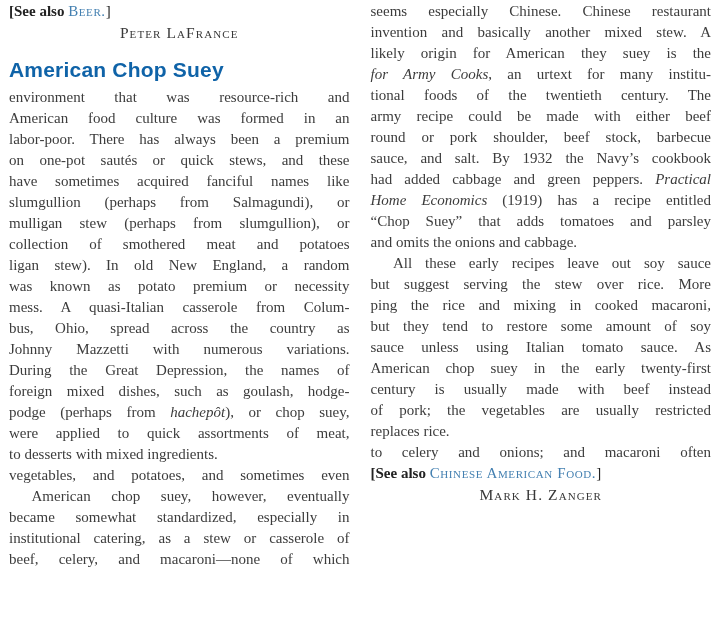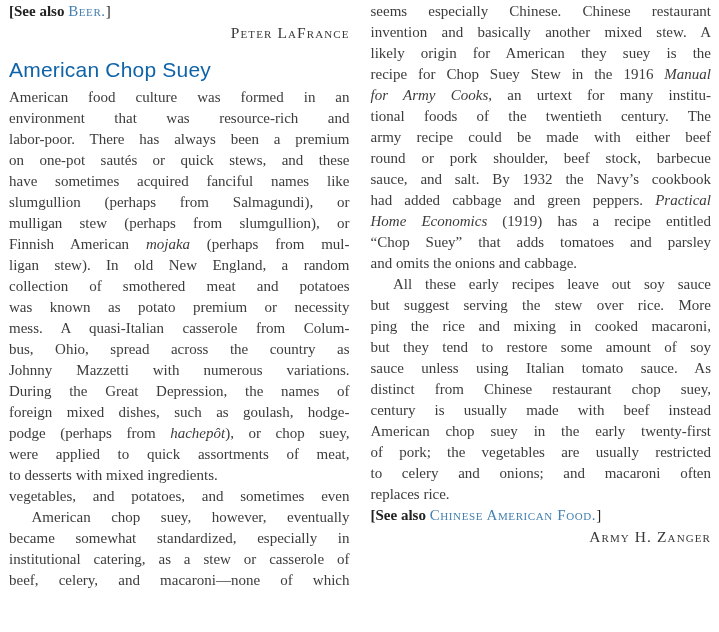--- a/index.html
+++ b/index.html
@@ -38,56 +38,55 @@
   .xref-line { font-size: 15px; line-height: 21px; }
   .xref-bold { font-weight: bold; color: var(--ink); }
   .xref-link {
     font-variant: small-caps;
     color: var(--link);
     letter-spacing: 0.6px;
   }
   .xref-close { color: var(--ink); }
   .byline {
     font-variant: small-caps;
-    text-align: right;
+    text-align: center;
     font-size: 15.5px;
     line-height: 21px;
     letter-spacing: 1.1px;
     color: #383838;
   }
   .heading {
     font-family: "Liberation Sans", sans-serif;
-    font-weight: normal;
+    font-weight: bold;
     color: var(--heading);
     font-size: 21px;
     line-height: 24px;
     letter-spacing: 0.2px;
     margin: 15px 0 5px 0;
   }
 </style>
 </head>
 <body>
 
 <div class="page">
 
   <div class="col">
     <div class="xref-line"><span class="xref-bold">[See also </span><span class="xref-link">Beer.</span><span class="xref-close">]</span></div>
     <div class="byline">Peter LaFrance</div>
     <h1 class="heading">American Chop Suey</h1>
     <div class="body-text">
+        <div class="line">environment that was resource-rich and</div>
         <div class="line">American food culture was formed in an</div>
-        <div class="line">environment that was resource-rich and</div>
         <div class="line">labor-poor. There has always been a premium</div>
         <div class="line">on one-pot sautés or quick stews, and these</div>
         <div class="line">have sometimes acquired fanciful names like</div>
         <div class="line">slumgullion (perhaps from Salmagundi), or</div>
         <div class="line">mulligan stew (perhaps from slumgullion), or</div>
-        <div class="line">Finnish American <i>mojaka</i> (perhaps from mul-</div>
+        <div class="line">collection of smothered meat and potatoes</div>
         <div class="line">ligan stew). In old New England, a random</div>
-        <div class="line">collection of smothered meat and potatoes</div>
         <div class="line">was known as potato premium or necessity</div>
         <div class="line">mess. A quasi-Italian casserole from Colum-</div>
         <div class="line">bus, Ohio, spread across the country as</div>
         <div class="line">Johnny Mazzetti with numerous variations.</div>
         <div class="line">During the Great Depression, the names of</div>
         <div class="line">foreign mixed dishes, such as goulash, hodge-</div>
         <div class="line">podge (perhaps from <i>hachepôt</i>), or chop suey,</div>
         <div class="line">were applied to quick assortments of meat,</div>
         <div class="line end">to desserts with mixed ingredients.</div>
         <div class="line">vegetables, and potatoes, and sometimes even</div>
@@ -96,39 +95,37 @@
         <div class="line">institutional catering, as a stew or casserole of</div>
         <div class="line">beef, celery, and macaroni—none of which</div>
       </div>
   </div>
 
   <div class="col">
     <div class="body-text">
         <div class="line">seems especially Chinese. Chinese restaurant</div>
         <div class="line">invention and basically another mixed stew. A</div>
         <div class="line">likely origin for American they suey is the</div>
-        <div class="line">recipe for Chop Suey Stew in the 1916 <i>Manual</i></div>
         <div class="line"><i>for Army Cooks</i>, an urtext for many institu-</div>
         <div class="line">tional foods of the twentieth century. The</div>
         <div class="line">army recipe could be made with either beef</div>
         <div class="line">round or pork shoulder, beef stock, barbecue</div>
         <div class="line">sauce, and salt. By 1932 the Navy’s cookbook</div>
         <div class="line">had added cabbage and green peppers. <i>Practical</i></div>
         <div class="line"><i>Home Economics</i> (1919) has a recipe entitled</div>
         <div class="line">“Chop Suey” that adds tomatoes and parsley</div>
         <div class="line end">and omits the onions and cabbage.</div>
         <div class="line indent">All these early recipes leave out soy sauce</div>
         <div class="line">but suggest serving the stew over rice. More</div>
         <div class="line">ping the rice and mixing in cooked macaroni,</div>
         <div class="line">but they tend to restore some amount of soy</div>
         <div class="line">sauce unless using Italian tomato sauce. As</div>
-        <div class="line">distinct from Chinese restaurant chop suey,</div>
+        <div class="line">American chop suey in the early twenty-first</div>
         <div class="line">century is usually made with beef instead</div>
-        <div class="line">American chop suey in the early twenty-first</div>
         <div class="line">of pork; the vegetables are usually restricted</div>
+        <div class="line end">replaces rice.</div>
         <div class="line">to celery and onions; and macaroni often</div>
-        <div class="line end">replaces rice.</div>
       </div>
     <div class="xref-line"><span class="xref-bold">[See also </span><span class="xref-link">Chinese American Food.</span><span class="xref-close">]</span></div>
-    <div class="byline">Army H. Zanger</div>
+    <div class="byline">Mark H. Zanger</div>
   </div>
 
 </div>
 
 </body></html>

